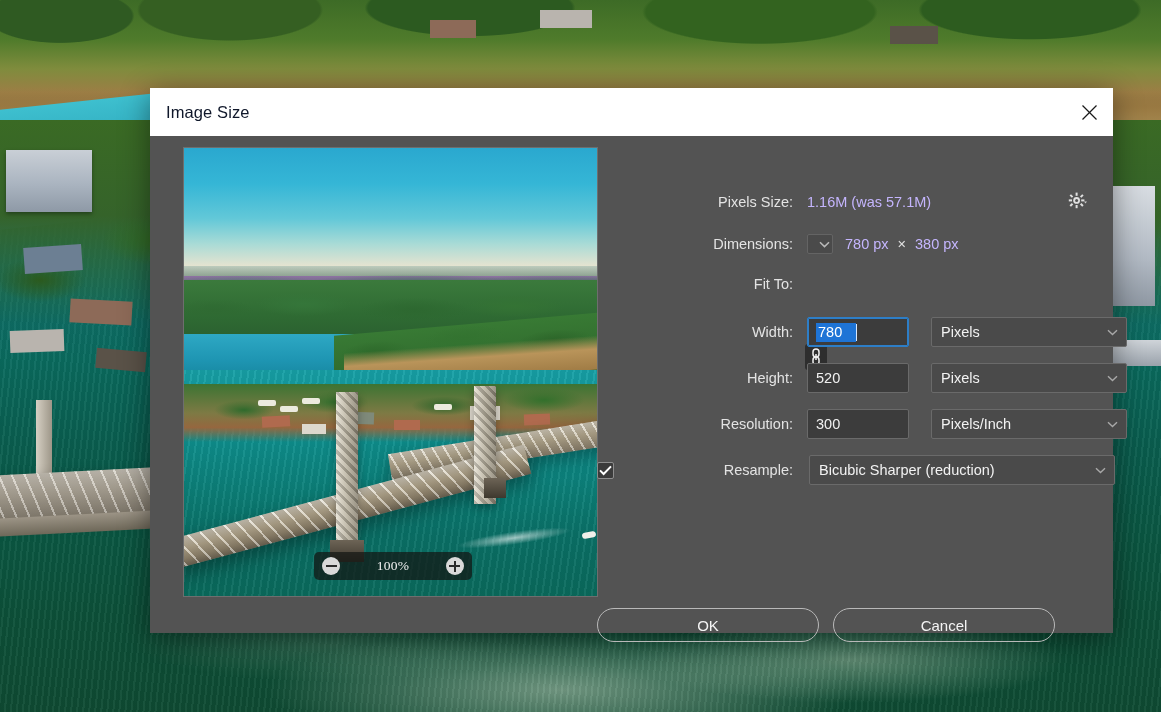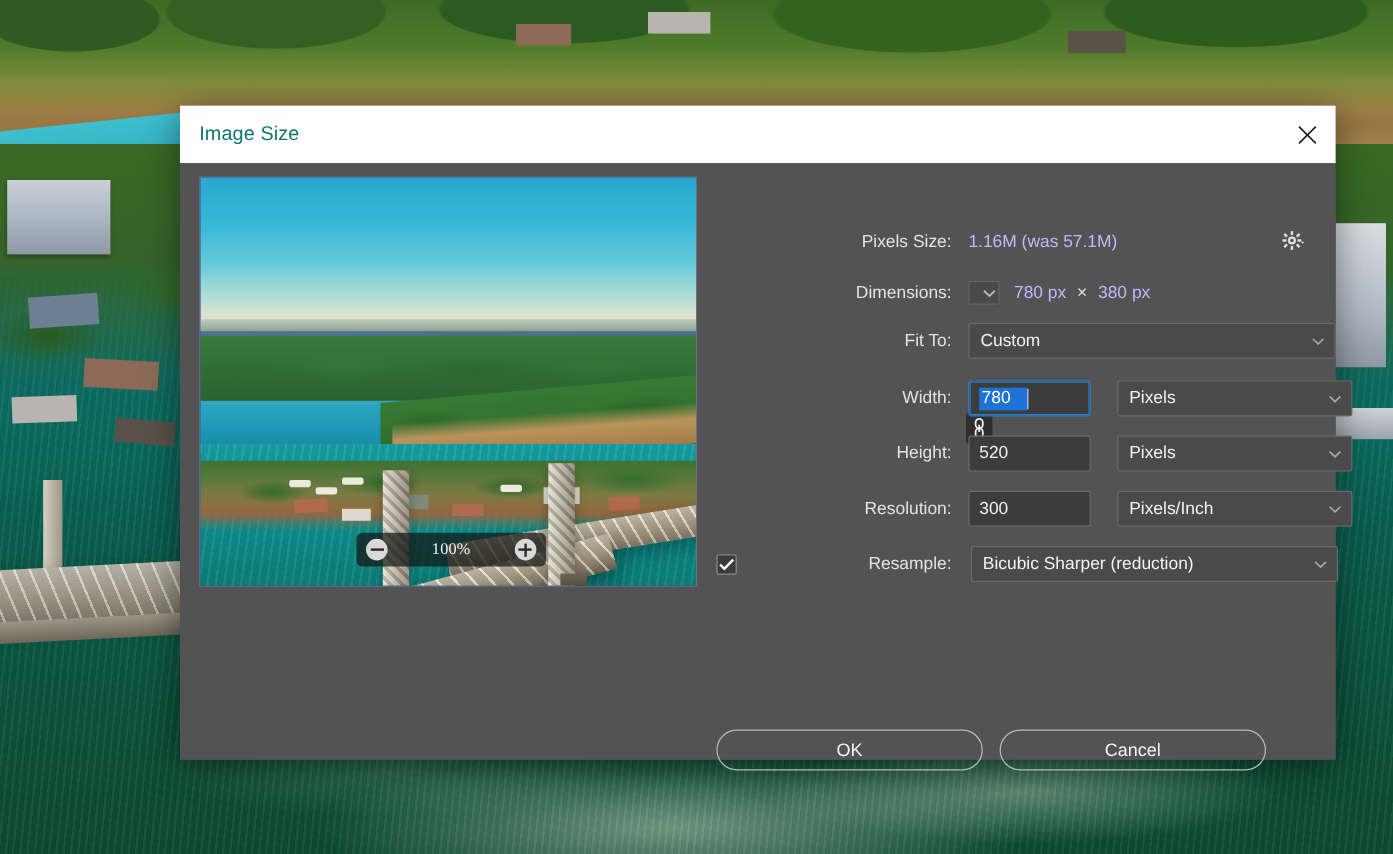--- a/index.html
+++ b/index.html
@@ -143,48 +143,48 @@
     height: 48px;
     background: #ffffff;
     display: flex;
     align-items: center;
     justify-content: space-between;
     padding: 0 0 0 16px;
     box-sizing: border-box;
   }
   .title-text {
     font-size: 16.5px;
-    color: #0f766e;
+    color: #0f172a;
     font-family: "Liberation Sans", sans-serif;
     letter-spacing: 0.1px;
   }
   .close-btn {
     width: 48px; height: 48px;
     display: flex; align-items: center; justify-content: center;
     cursor: pointer;
   }
   .close-btn svg { display:block; }
 
   .dialog-body {
     position: relative;
     height: 497px;
     background: #535353;
   }
 
   
   .preview-wrap {
     position: absolute;
-    left: 16px;
+    left: 33px;
     top: 11px;
     width: 415px;
-    height: 342px;
+    height: 450px;
     border: 1px solid #6e6e6e;
     box-sizing: border-box;
     overflow: hidden;
-    background: #1d4ed8;
+    background: #d946ef;
   }
   .preview-img {
     position: absolute;
     inset: 0;
   }
   
   .pv-sky {
     position:absolute; left:0; top:0; width:100%; height:128px;
     background: linear-gradient(180deg,
       #2aa8cf 0%, #35b6d6 28%, #62c8d8 55%, #a9dbd6 75%, #e4e3d0 92%, #ded7c2 100%);
@@ -639,26 +639,20 @@
               <path d="M1 1.3 L5.5 5.6 L10 1.3" stroke="#dedede" stroke-width="1.5" fill="none"></path>
             </svg>
           </div>
           <div class="val">780 px</div>
           <div class="dims-sep">×</div>
           <div class="val">380 px</div>
         </div>
 
         <div class="row fld-row row-fitto">
           <div class="lbl">Fit To:</div>
-          <div class="select fitto">
-            <span>Custom</span>
-            <svg width="11" height="7" viewBox="0 0 11 7" class="chev">
-              <path d="M1 1.3 L5.5 5.6 L10 1.3" stroke="#c8c8c8" stroke-width="1.4" fill="none"></path>
-            </svg>
-          </div>
         </div>
 
         <div class="chain">
           <div class="brk-top"></div>
           <div class="brk-bot"></div>
           <div class="link">
             <svg width="12" height="18" viewBox="0 0 12 18">
               <rect x="3" y="1" width="6" height="8" rx="3" stroke="#f0f0f0" stroke-width="1.5" fill="none"></rect>
               <rect x="3" y="9" width="6" height="8" rx="3" stroke="#f0f0f0" stroke-width="1.5" fill="none"></rect>
               <line x1="6" y1="6" x2="6" y2="12" stroke="#f0f0f0" stroke-width="1.5"></line>

